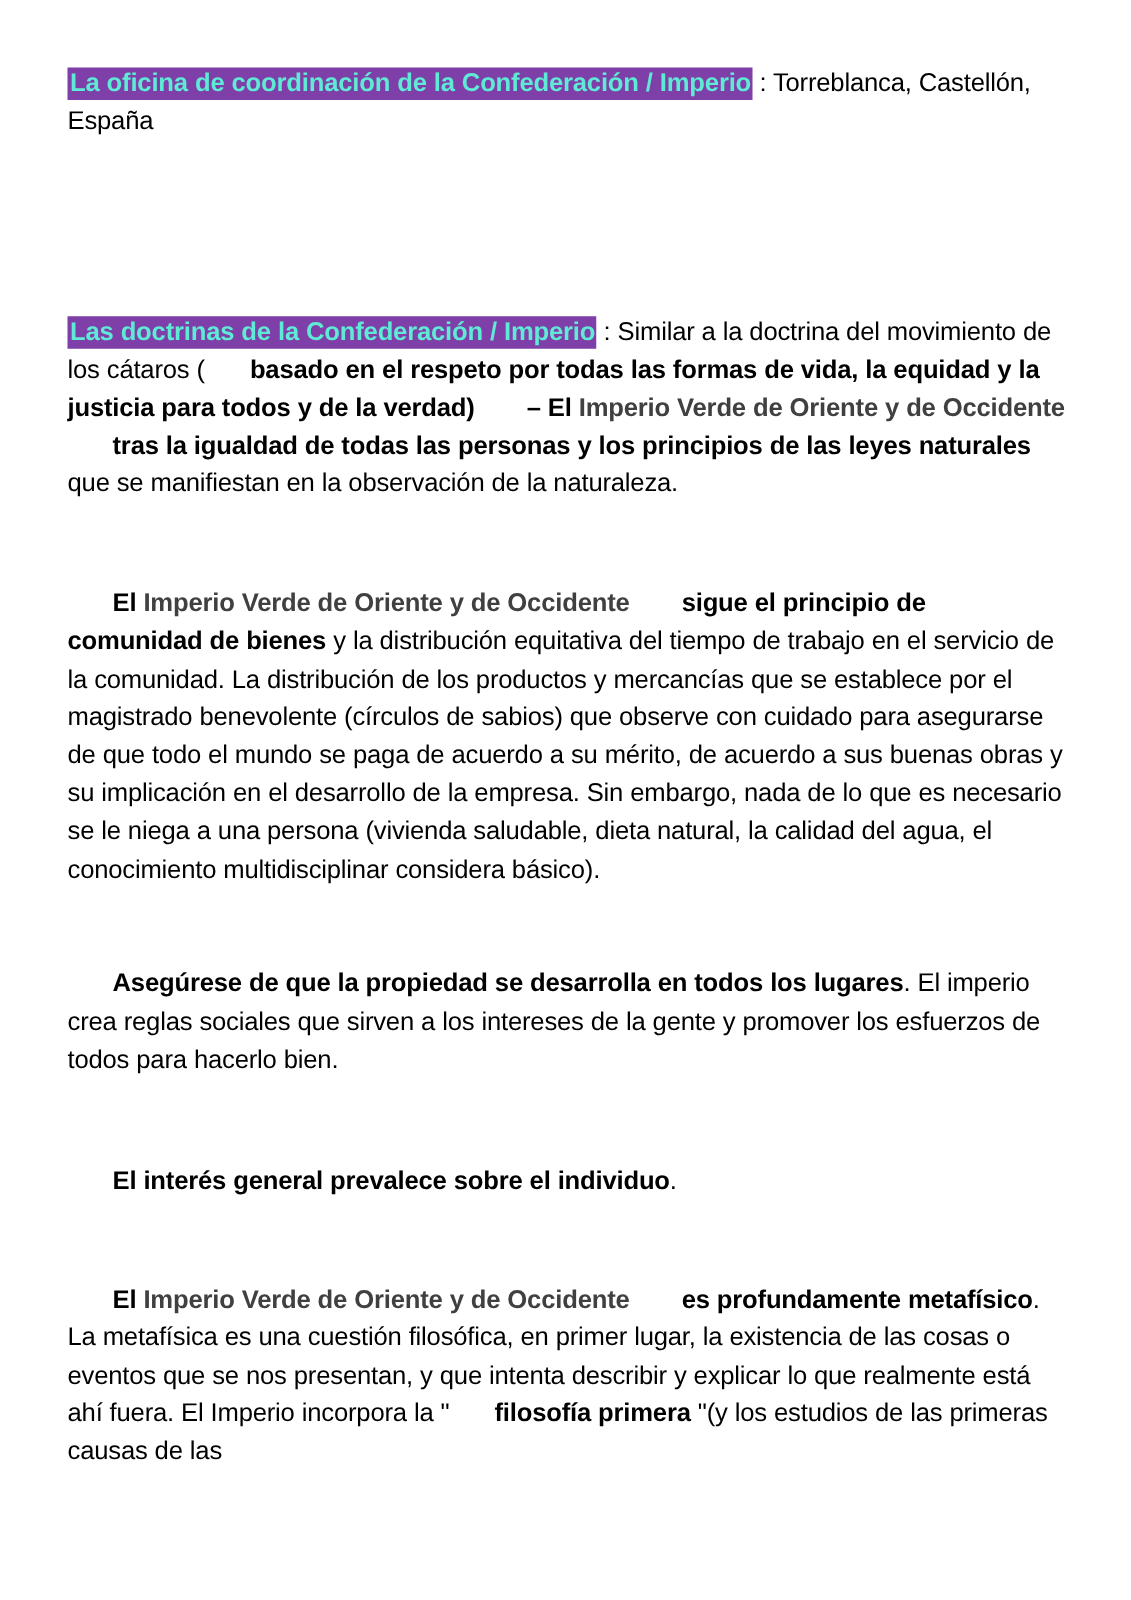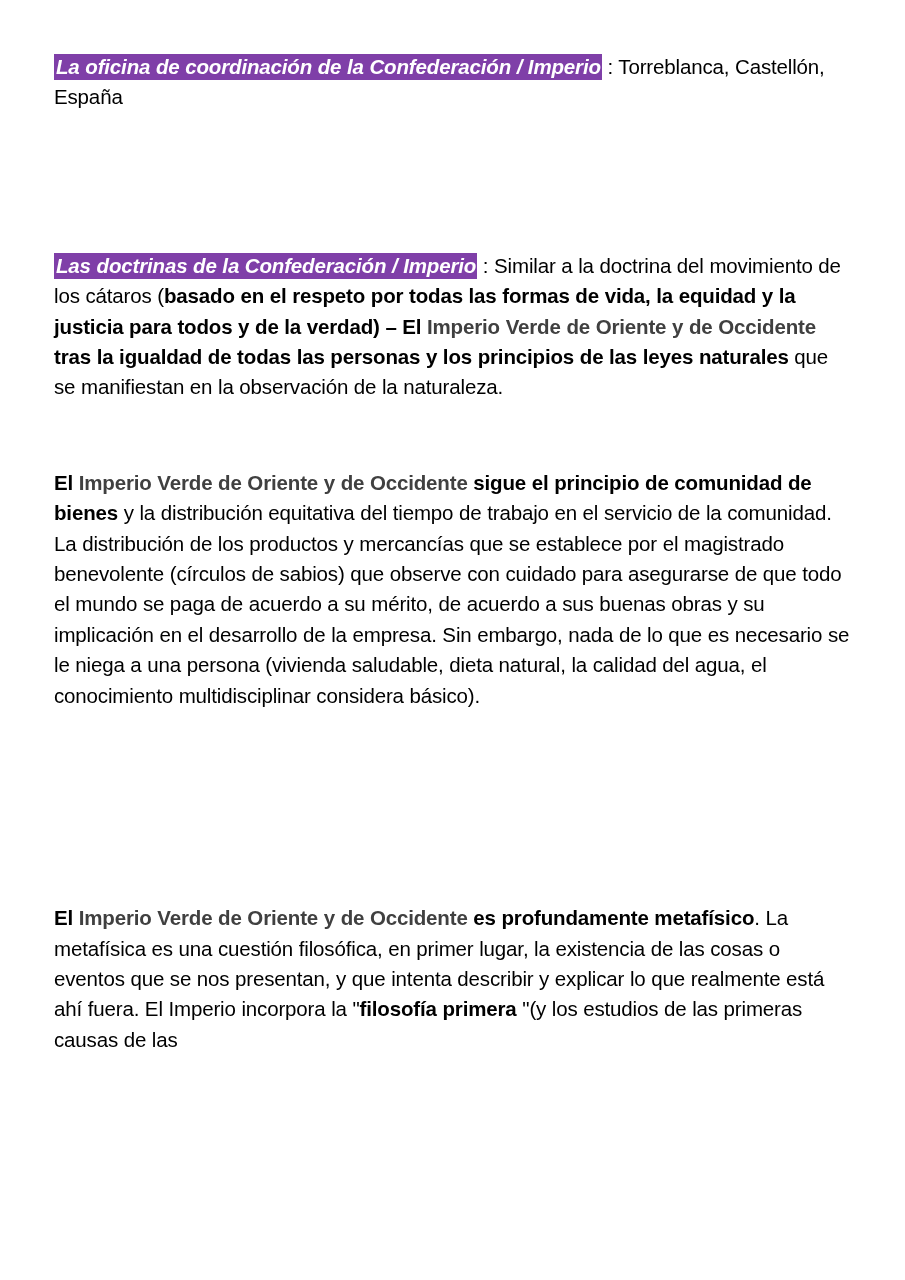--- a/index.html
+++ b/index.html
@@ -38,32 +38,31 @@
   
   .gap-1 { height: 70px; }
   .gap-2 { height: 68px; }
   .gap-3 { height: 65px; }
   .gap-4 { height: 61px; }
   .gap-5 { height: 67px; }
   .gap-6 { height: 64px; }
 
   .hl {
     background-color: #7f3fa8;
-    color: #ffffff;
+    color: #5eead4;
     font-weight: bold;
     padding: 1px 1px 2px 2px;
     box-decoration-break: clone;
-    font-style: italic;
     -webkit-box-decoration-break: clone;
   }
   .green {
     color: #404040;
     font-weight: bold;
   }
-  .b { font-weight: bold; }
+  .b { font-weight: bold; margin-left: 36px; }
 </style>
 </head>
 <body>
 
 <div class="page">
   <div class="content">
 
     <p class="para"><span class="hl">La oficina de coordinación de la Confederación / Imperio</span><span> : </span><span>Torreblanca, Castellón, España</span></p>
 
     <div class="gap-1"></div>
@@ -72,22 +71,24 @@
     <div class="gap-2"></div>
 
     <p class="para"><span class="hl">Las doctrinas de la Confederación / Imperio</span><span> : </span><span>Similar a la doctrina del movimiento de los cátaros (</span><span class="b">basado en el respeto por todas las formas de vida, la equidad y la justicia para todos y de la verdad)</span><span class="b"> – El </span><span class="green">Imperio Verde de Oriente y de Occidente</span><span class="b"> tras la igualdad de todas las personas y los principios de las leyes naturales</span><span> que se manifiestan en la observación de la naturaleza.</span></p>
 
     <div class="gap-3"></div>
 
     <p class="para"><span class="b">El </span><span class="green">Imperio Verde de Oriente y de Occidente</span><span class="b"> sigue el principio de comunidad de bienes</span><span> y la distribución equitativa del tiempo de trabajo en el servicio de la comunidad. La distribución de los productos y mercancías que se establece por el magistrado benevolente (círculos de sabios) que observe con cuidado para asegurarse de que todo el mundo se paga de acuerdo a su mérito, de acuerdo a sus buenas obras y su implicación en el desarrollo de la empresa. Sin embargo, nada de lo que es necesario se le niega a una persona (vivienda saludable, dieta natural, la calidad del agua, el conocimiento multidisciplinar considera básico).</span></p>
 
     <div class="gap-4"></div>
 
+    <p class="para"><span class="b">Asegúrese de que la propiedad se desarrolla en todos los lugares</span><span>. El imperio crea reglas sociales que sirven a los intereses de la gente y promover los esfuerzos de todos para hacerlo bien.</span></p>
 
     <div class="gap-5"></div>
 
+    <p class="para"><span class="b">El interés general prevalece sobre el individuo</span><span>.</span></p>
 
     <div class="gap-6"></div>
 
     <p class="para"><span class="b">El </span><span class="green">Imperio Verde de Oriente y de Occidente</span><span class="b"> es profundamente metafísico</span><span>. La metafísica es una cuestión filosófica, en primer lugar, la existencia de las cosas o eventos que se nos presentan, y que intenta describir y explicar lo que realmente está ahí fuera. El Imperio incorpora la "</span><span class="b">filosofía primera </span><span>"(y los estudios de las primeras causas de las</span></p>
 
   </div>
 </div>
 
 </body></html>

